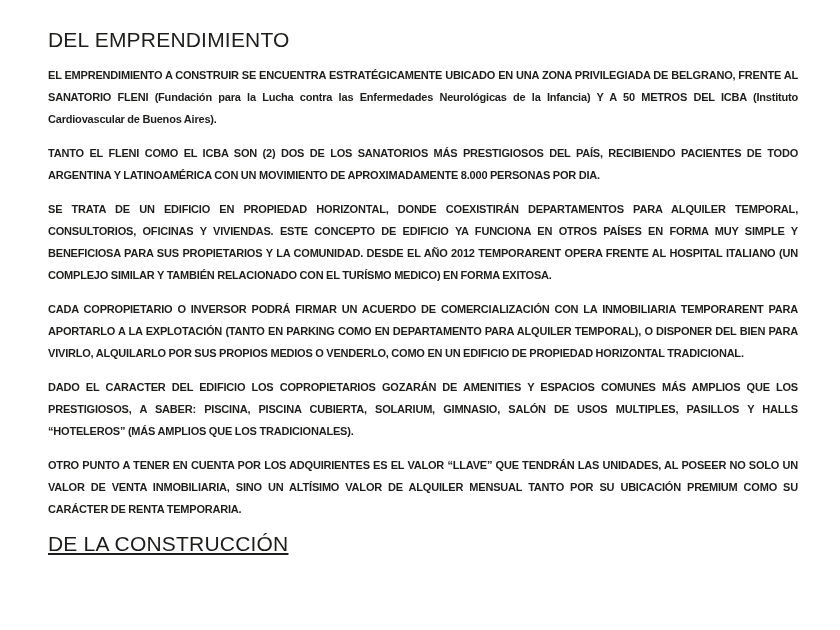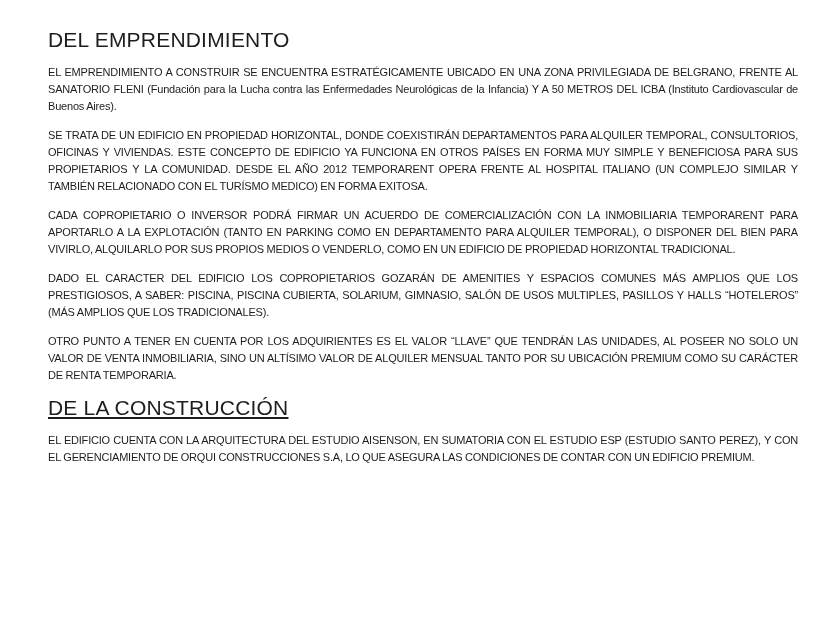--- a/index.html
+++ b/index.html
@@ -28,46 +28,46 @@
     letter-spacing: 0.2px;
     margin: 0 0 13px 0;
     color: #1d1d1b;
   }
   .section-heading.second {
     margin-top: 8px;
     text-decoration: underline;
   }
   .body-para {
     font-size: 11px;
-    font-weight: 400;
-    line-height: 17px;
+    font-weight: 700;
+    line-height: 22px;
     letter-spacing: -0.2px;
     word-spacing: -0.2px;
     text-align: justify;
     margin: 0 0 12px 0;
     color: #1d1d1b;
   }
 </style>
 </head>
 <body>
 
 <div class="page">
 
   <h1 class="section-heading">DEL EMPRENDIMIENTO</h1>
 
   <p class="body-para">EL EMPRENDIMIENTO A CONSTRUIR SE ENCUENTRA ESTRATÉGICAMENTE UBICADO EN UNA ZONA PRIVILEGIADA DE BELGRANO, FRENTE AL SANATORIO FLENI (Fundación para la Lucha contra las Enfermedades Neurológicas de la Infancia) Y A 50 METROS DEL ICBA (Instituto Cardiovascular de Buenos Aires).</p>
 
+  <p class="body-para">TANTO EL FLENI COMO EL ICBA SON (2) DOS DE LOS SANATORIOS MÁS PRESTIGIOSOS DEL PAÍS, RECIBIENDO PACIENTES DE TODO ARGENTINA Y LATINOAMÉRICA CON UN MOVIMIENTO DE APROXIMADAMENTE 8.000 PERSONAS POR DIA.</p>
 
   <p class="body-para">SE TRATA DE UN EDIFICIO EN PROPIEDAD HORIZONTAL, DONDE COEXISTIRÁN DEPARTAMENTOS PARA ALQUILER TEMPORAL, CONSULTORIOS, OFICINAS Y VIVIENDAS. ESTE CONCEPTO DE EDIFICIO YA FUNCIONA EN OTROS PAÍSES EN FORMA MUY SIMPLE Y BENEFICIOSA PARA SUS PROPIETARIOS Y LA COMUNIDAD. DESDE EL AÑO 2012 TEMPORARENT OPERA FRENTE AL HOSPITAL ITALIANO (UN COMPLEJO SIMILAR Y TAMBIÉN RELACIONADO CON EL TURÍSMO MEDICO) EN FORMA EXITOSA.</p>
 
   <p class="body-para">CADA COPROPIETARIO O INVERSOR PODRÁ FIRMAR UN ACUERDO DE COMERCIALIZACIÓN CON LA INMOBILIARIA TEMPORARENT PARA APORTARLO A LA EXPLOTACIÓN (TANTO EN PARKING COMO EN DEPARTAMENTO PARA ALQUILER TEMPORAL), O DISPONER DEL BIEN PARA VIVIRLO, ALQUILARLO POR SUS PROPIOS MEDIOS O VENDERLO, COMO EN UN EDIFICIO DE PROPIEDAD HORIZONTAL TRADICIONAL.</p>
 
 
   <p class="body-para">DADO EL CARACTER DEL EDIFICIO LOS COPROPIETARIOS GOZARÁN DE AMENITIES Y ESPACIOS COMUNES MÁS AMPLIOS QUE LOS PRESTIGIOSOS, A SABER: PISCINA, PISCINA CUBIERTA, SOLARIUM, GIMNASIO, SALÓN DE USOS MULTIPLES, PASILLOS Y HALLS “HOTELEROS” (MÁS AMPLIOS QUE LOS TRADICIONALES).</p>
 
 
   <p class="body-para">OTRO PUNTO A TENER EN CUENTA POR LOS ADQUIRIENTES ES EL VALOR “LLAVE” QUE TENDRÁN LAS UNIDADES, AL POSEER NO SOLO UN VALOR DE VENTA INMOBILIARIA, SINO UN ALTÍSIMO VALOR DE ALQUILER MENSUAL TANTO POR SU UBICACIÓN PREMIUM COMO SU CARÁCTER DE RENTA TEMPORARIA.</p>
 
   <h1 class="section-heading second">DE LA CONSTRUCCIÓN</h1>
 
-  <p class="body-para">EL EDIFICIO CUENTA CON LA ARQUITECTURA DEL ESTUDIO AISENSON, EN SUMATORIA CON EL ESTUDIO ESP (ESTUDIO SANTO PEREZ), Y CON EL GERENCIAMIENTO DE ORQUI CONSTRUCCIONES S.A, LO QUE ASEGURA LAS CONDICIONES DE CONTAR CON UN EDIFICIO PREMIUM.</p>
 
 </div>
 
 </body></html>

